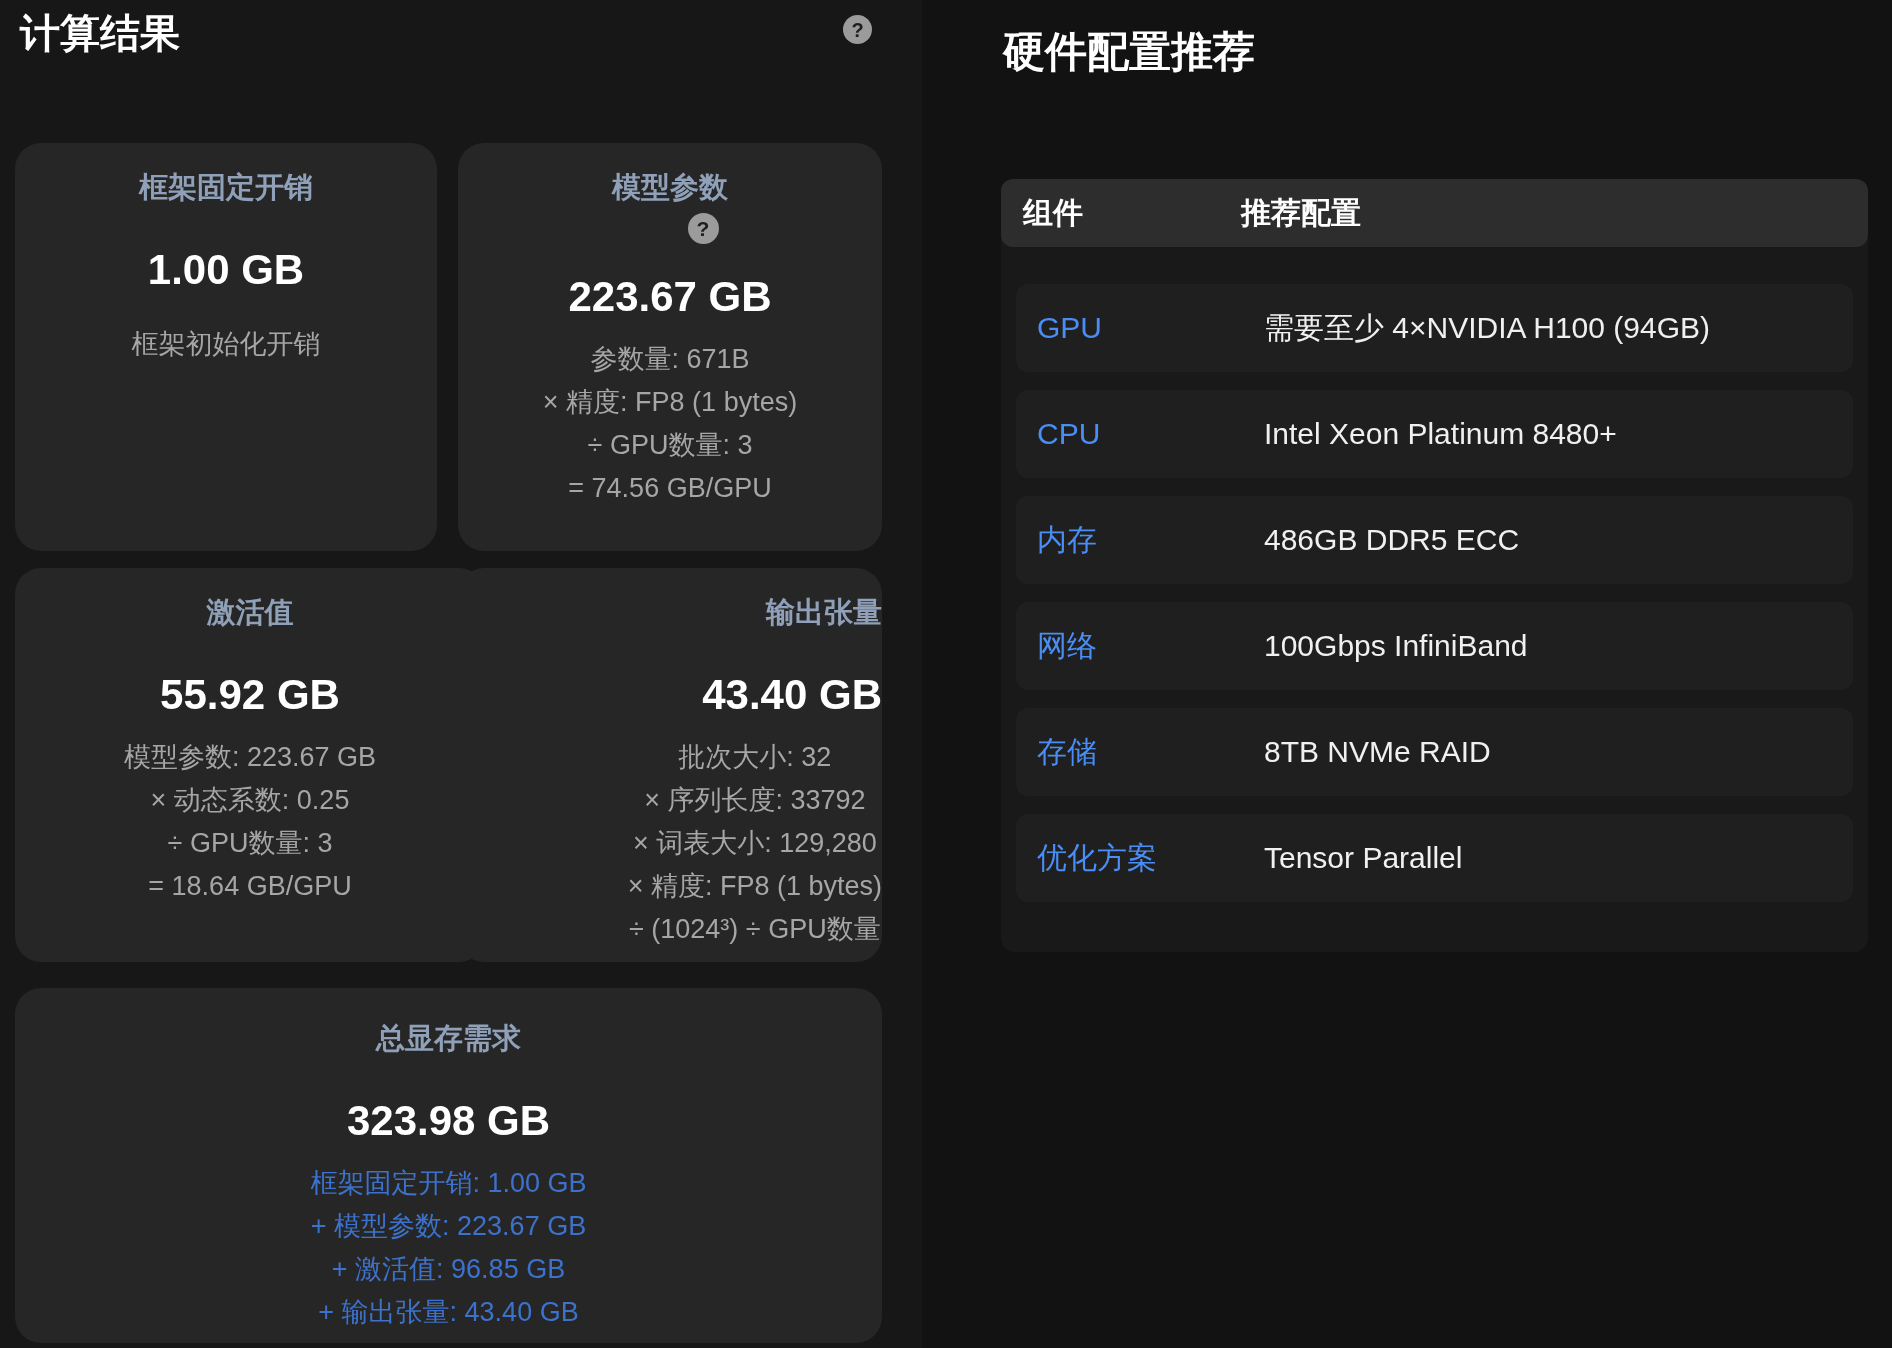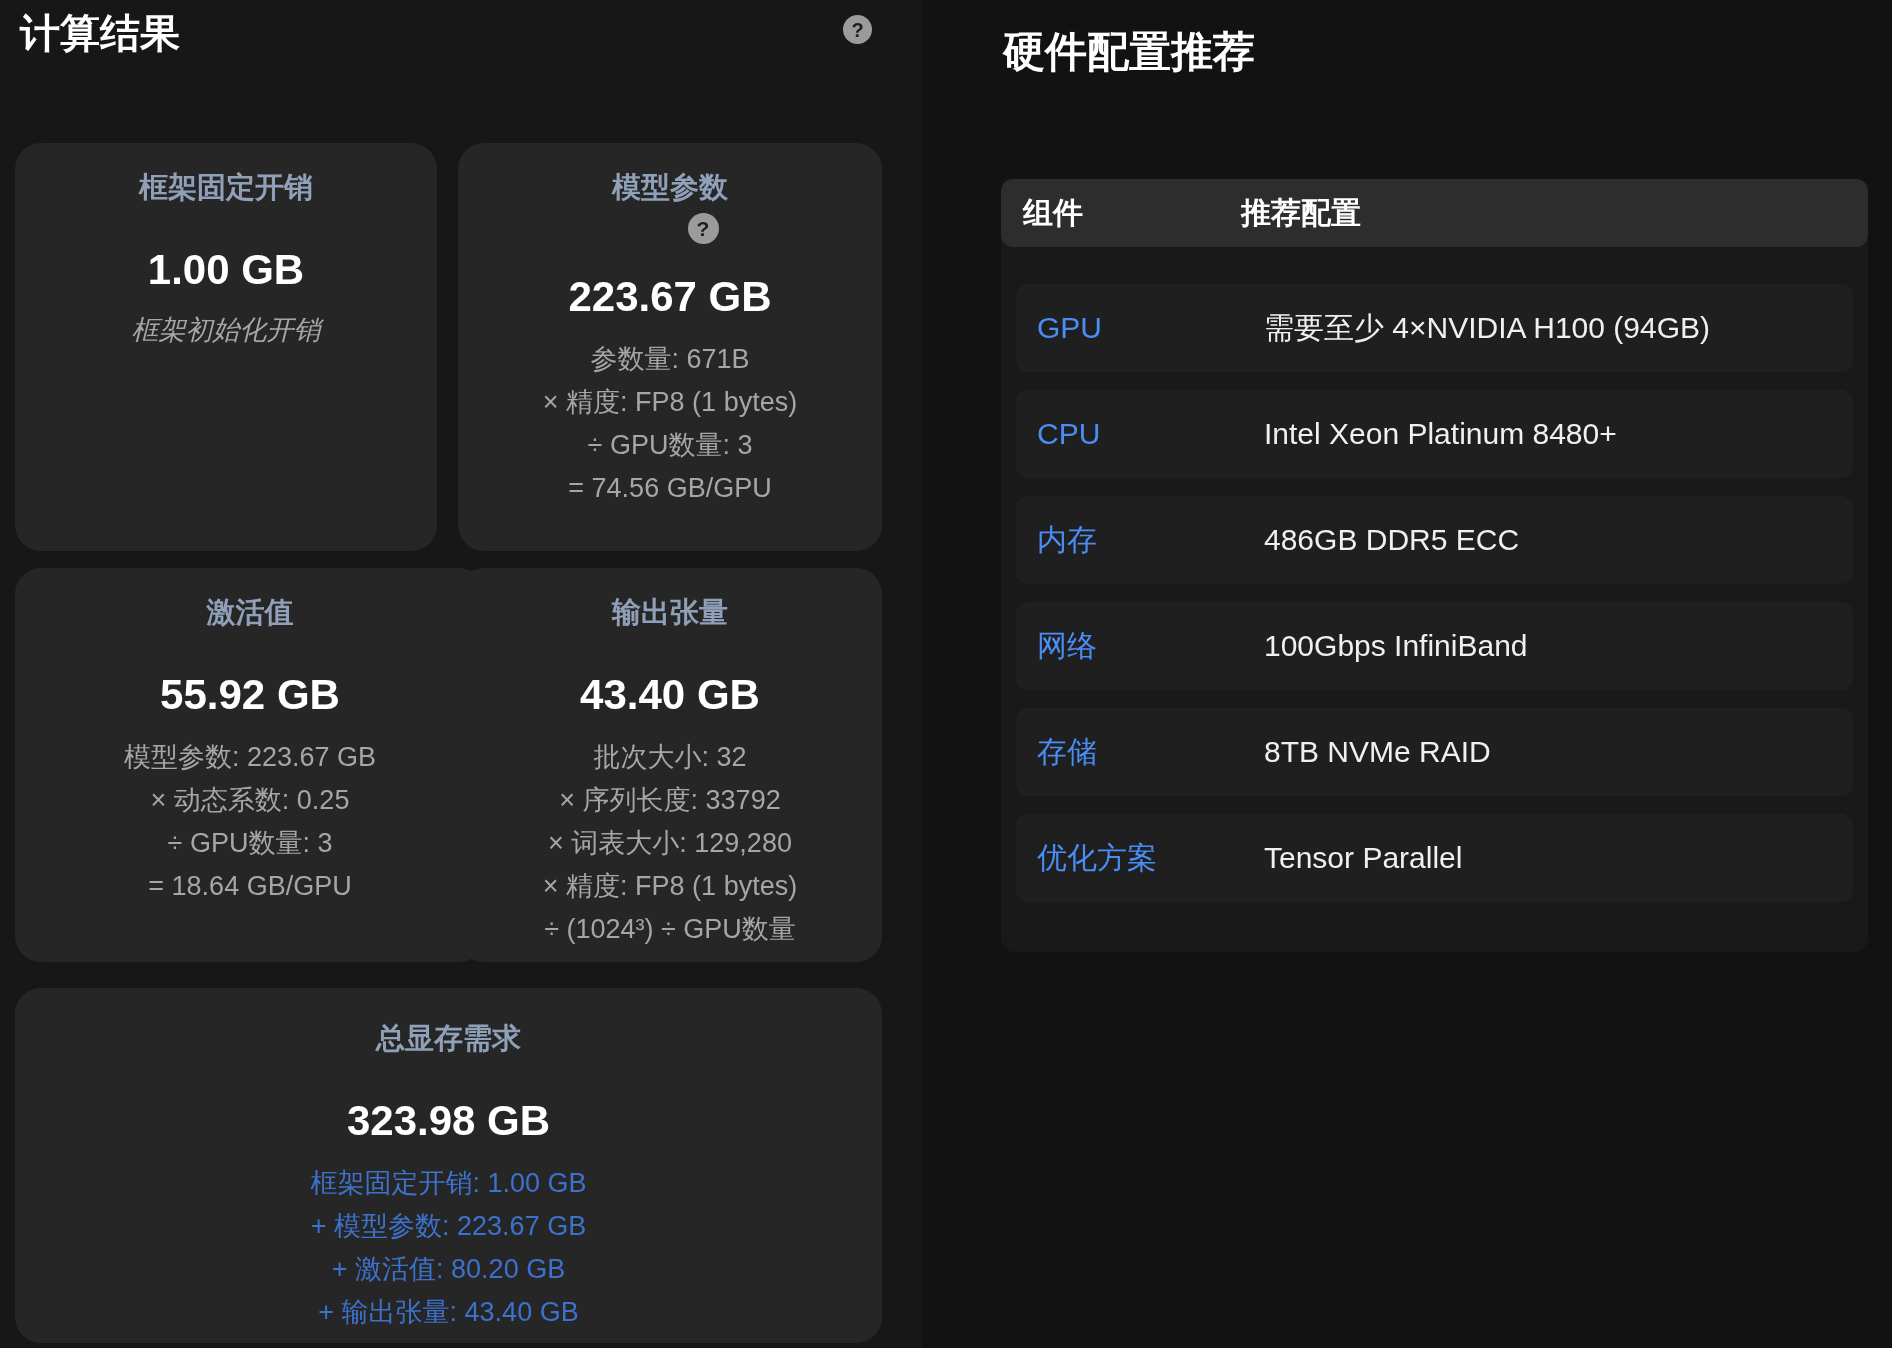--- a/index.html
+++ b/index.html
@@ -25,27 +25,27 @@
   
   .card{
     position:absolute;background:#262626;border-radius:26px;box-sizing:border-box;
     display:flex;flex-direction:column;align-items:center;text-align:center;padding-top:26px;
   }
   .card-title{font-size:29px;font-weight:600;color:#8fa0b8;line-height:36px;}
   .card-value{font-size:42px;font-weight:700;color:#ffffff;line-height:50px;margin-top:40px;}
   .card.with-icon .card-value{margin-top:28px;}
   .detail-list{margin-top:16px;}
   .detail-list div{font-size:27px;color:#a6a6a6;line-height:43px;}
-  .card-sub{margin-top:14px;font-size:27px;color:#a6a6a6;line-height:43px;font-style:italic;}
+  .card-sub{margin-top:28px;font-size:27px;color:#a6a6a6;line-height:43px;}
   .breakdown{margin-top:16px;}
   .breakdown div{font-size:27px;color:#3d72cc;line-height:43px;}
   .card-c1{left:15px;top:143px;width:422px;height:408px;}
   .card-c2{left:458px;top:143px;width:424px;height:408px;}
   .card-c3{left:15px;top:568px;width:470px;height:394px;}
-  .card-c4{left:458px;top:568px;width:424px;height:394px;}
+  .card-c4{left:458px;top:568px;width:424px;height:394px;align-items:flex-end;}
   .card-c5{left:15px;top:988px;width:867px;height:355px;padding-top:32px;}
   
   .hw-table{
     position:absolute;left:79px;top:179px;width:867px;height:773px;
     background:#191919;border-radius:14px;box-sizing:border-box;
   }
   .hw-head{
     height:68px;background:#2d2d2d;border-radius:12px;box-sizing:border-box;
     display:grid;grid-template-columns:218px 1fr;align-items:center;padding:0 22px;
     font-size:30px;font-weight:700;color:#ffffff;
@@ -108,21 +108,21 @@
       <div>÷ (1024³) ÷ GPU数量</div>
     </div>
   </div>
 
   <div class="card card-c5">
     <div class="card-title">总显存需求</div>
     <div class="card-value">323.98 GB</div>
     <div class="breakdown">
       <div>框架固定开销: 1.00 GB</div>
       <div>+ 模型参数: 223.67 GB</div>
-      <div>+ 激活值: 80.20 GB</div>
+      <div>+ 激活值: 96.85 GB</div>
       <div>+ 输出张量: 43.40 GB</div>
     </div>
   </div>
 </section>
 
 <section class="right-panel">
   <h1 class="panel-title">硬件配置推荐</h1>
 
   <div class="hw-table">
     <div class="hw-head">

